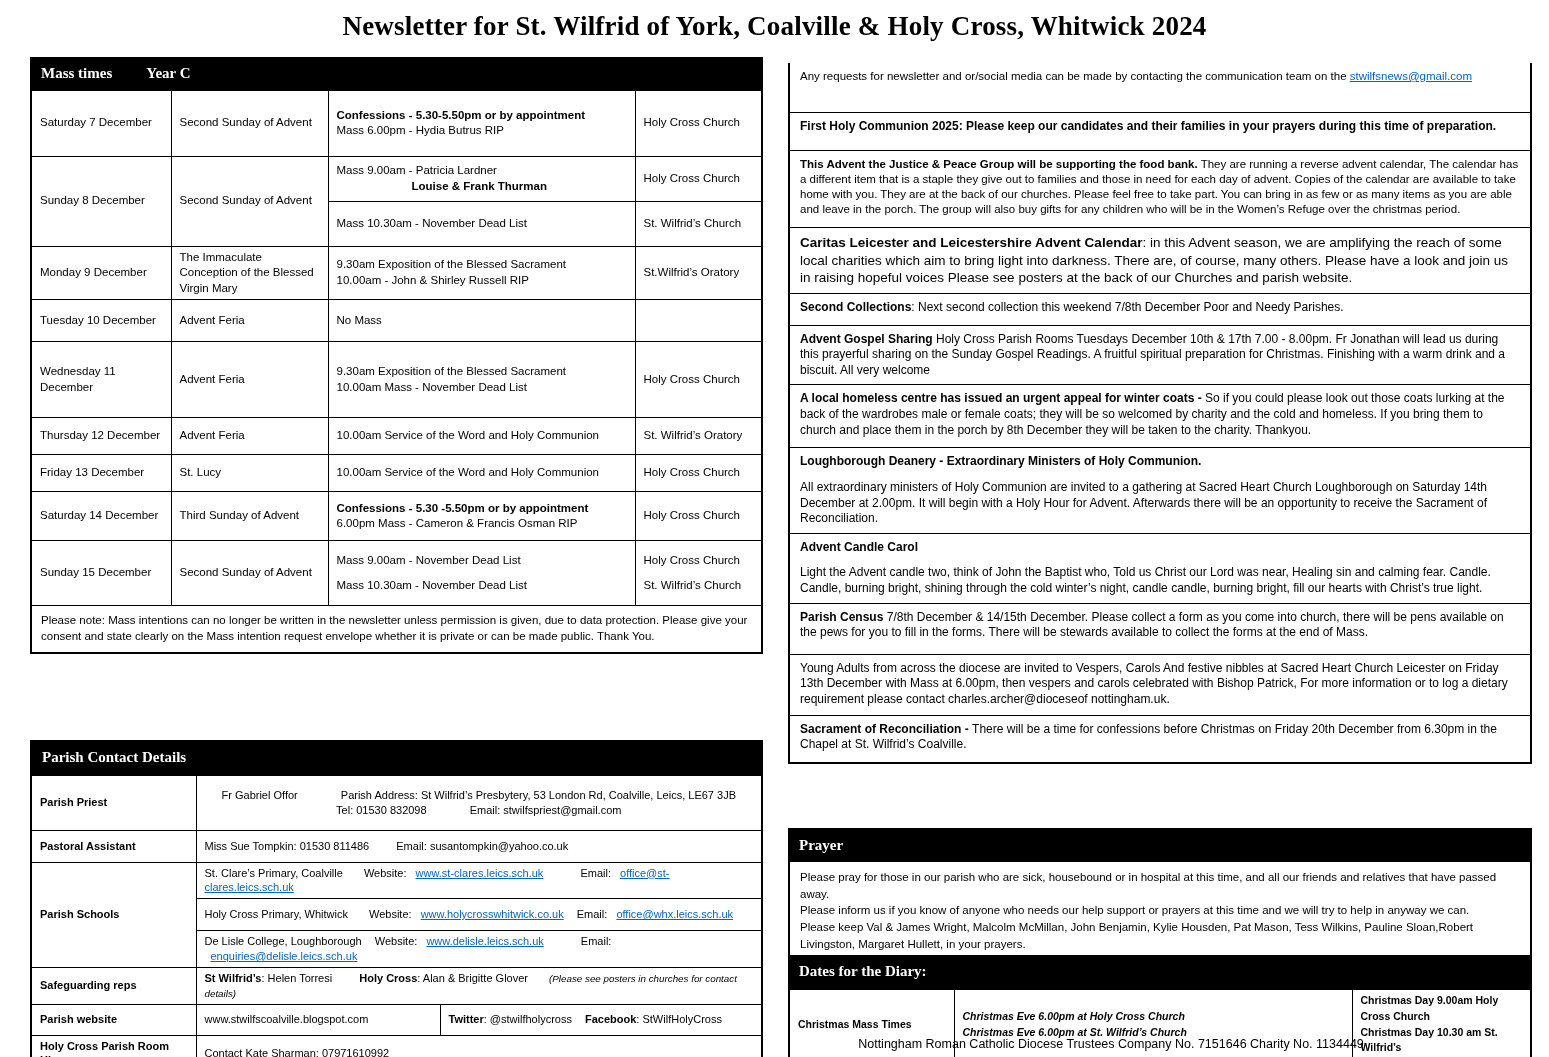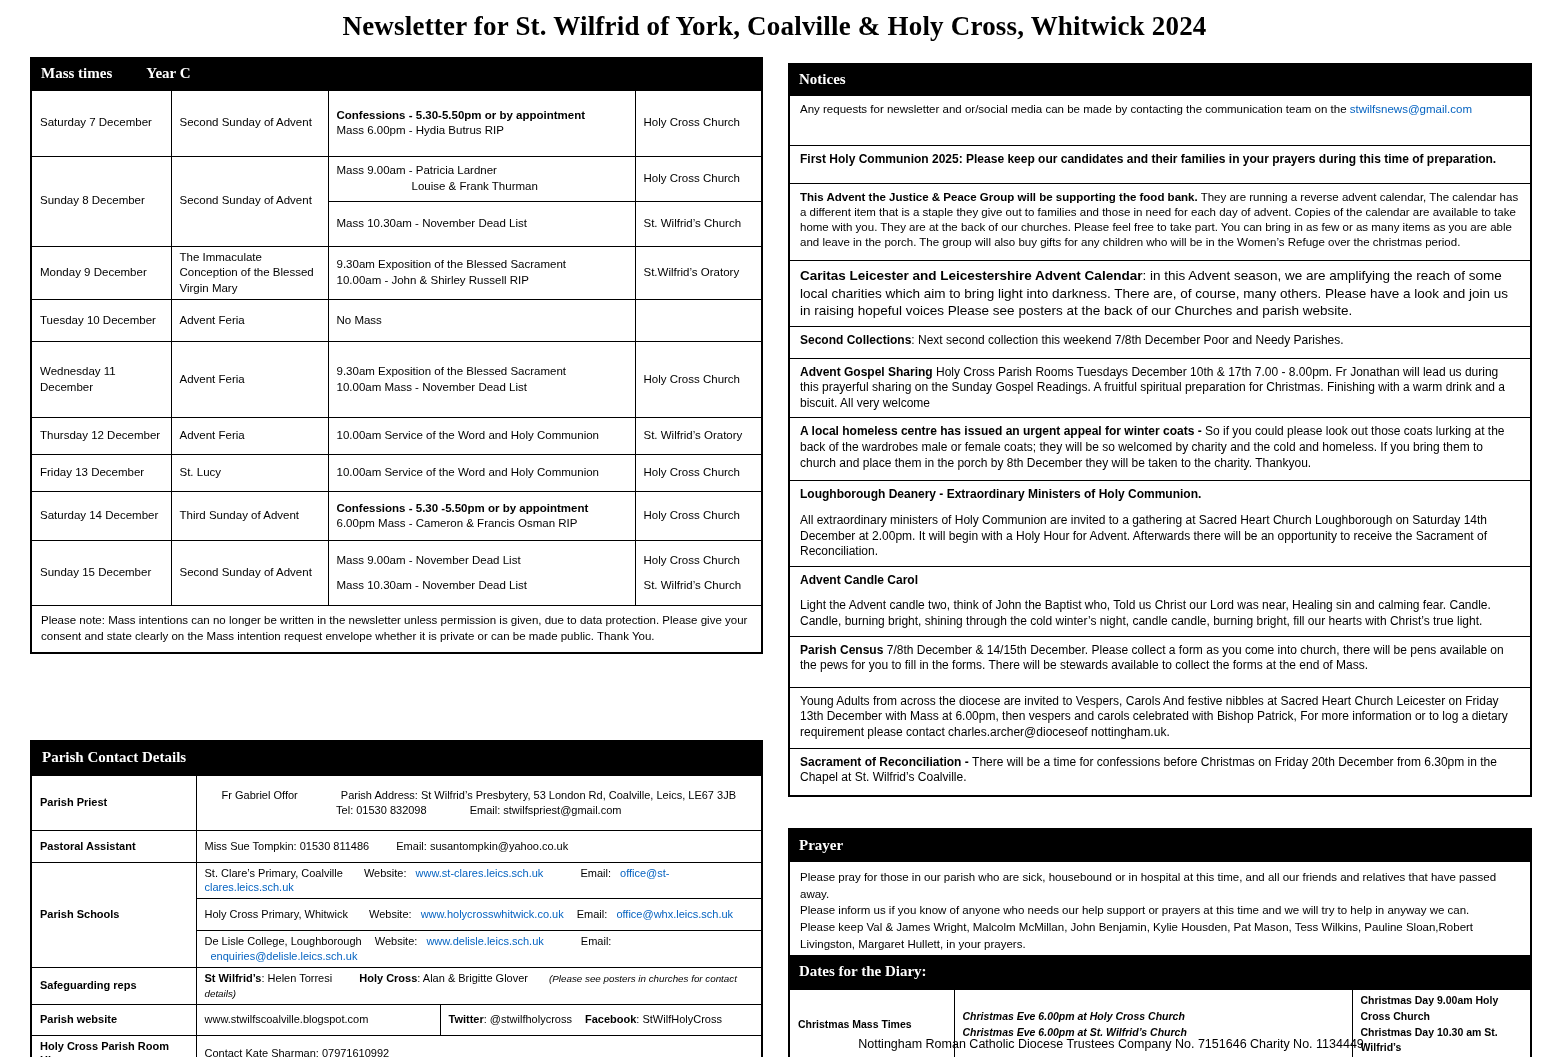--- a/index.html
+++ b/index.html
@@ -24,34 +24,34 @@
     display: flex; align-items: center; padding: 0 11px;
   }
   
   #mass-panel { position: absolute; left: 30px; top: 57px; width: 733px; }
   #mass-panel .bar { height: 32px; }
   table.grid { width: 100%; border-collapse: collapse; border: 2px solid #000; table-layout: fixed; }
   table.grid td { border: 1px solid #000; padding: 3px 8px; vertical-align: middle; font-size: 11.5px; line-height: 1.35; }
   .date-cell { font-size: 12px; }
   .feast-cell { font-size: 10.8px; margin-left: 36px; }
   .bold { font-weight: bold; }
-  .indent { padding-left: 75px; }
+  .indent { padding-left: 75px; font-weight: bold; }
   .gap-top { margin-top: 10px; }
   .note-cell { font-size: 11.5px; line-height: 1.4; padding: 6px 9px !important; }
   
   #contact-panel { position: absolute; left: 30px; top: 740px; width: 733px; }
   #contact-panel .bar { height: 34px; padding-left: 12px; }
   #contact-panel td { font-size: 11px; }
   .label-cell { font-weight: bold; font-size: 11px; }
   .center { text-align: center; }
   .small-i { font-style: italic; font-size: 9.8px; }
   .ml6 { margin-left: 6px; } .ml10 { margin-left: 10px; } .ml14 { margin-left: 14px; }
   .ml18 { margin-left: 18px; } .ml24 { margin-left: 24px; } .ml30 { margin-left: 40px; }
   .ml34 { margin-left: 34px; }
-  .link { color: #0563c1; cursor: pointer; }
+  .link { color: #0563c1; text-decoration: underline; cursor: pointer; }
   
   #notices-panel { position: absolute; left: 788px; top: 63px; width: 744px; }
   #notices-panel .bar { height: 33px; }
   .panel-body { border: 2px solid #000; border-top: none; background: #fff; }
   .notice { padding: 6px 10px; font-size: 12px; line-height: 1.3; border-top: 1px solid #000; }
   .notice:first-child { border-top: none; }
   .n-small { font-size: 11.5px; }
   .n-large { font-size: 13.5px; line-height: 1.3; }
   .n-heading { font-weight: bold; margin-bottom: 10px; }
   
@@ -248,23 +248,20 @@
     </tr>
     <tr>
       <td class="label-cell" style="height:32px">Holy Cross Parish Room Hire</td>
       <td colspan="2">Contact Kate Sharman: 07971610992</td>
     </tr>
   </tbody>
     </table>
 </div>
 
 <div id="notices-panel">
-  <div class="bar">
-    <span>Notices</span>
-  </div>
   <div class="panel-body">
     <div class="notice n-small" style="min-height:49px">
       <span>Any requests for newsletter and or/social media can be made by contacting the communication team on the </span><span class="link">stwilfsnews@gmail.com</span>
     </div>
     <div class="notice" style="min-height:38px">
       <span class="bold">First Holy Communion 2025: Please keep our candidates and their families in your prayers during this time of preparation.</span>
     </div>
     <div class="notice n-small" style="min-height:77px">
       <span class="bold">This Advent the Justice &amp; Peace Group will be supporting the food bank.</span><span> They are running a reverse advent calendar,  The calendar has a different item that is a staple they give out to families and those in need for each day of advent.  Copies of the calendar are available to take home with you.  They are at the back of our churches.  Please feel free to take part.  You can bring in as few or as many items as you are able and leave in the porch.  The group will also buy gifts for any children who will be in the Women’s Refuge over the christmas period.</span>
     </div>

